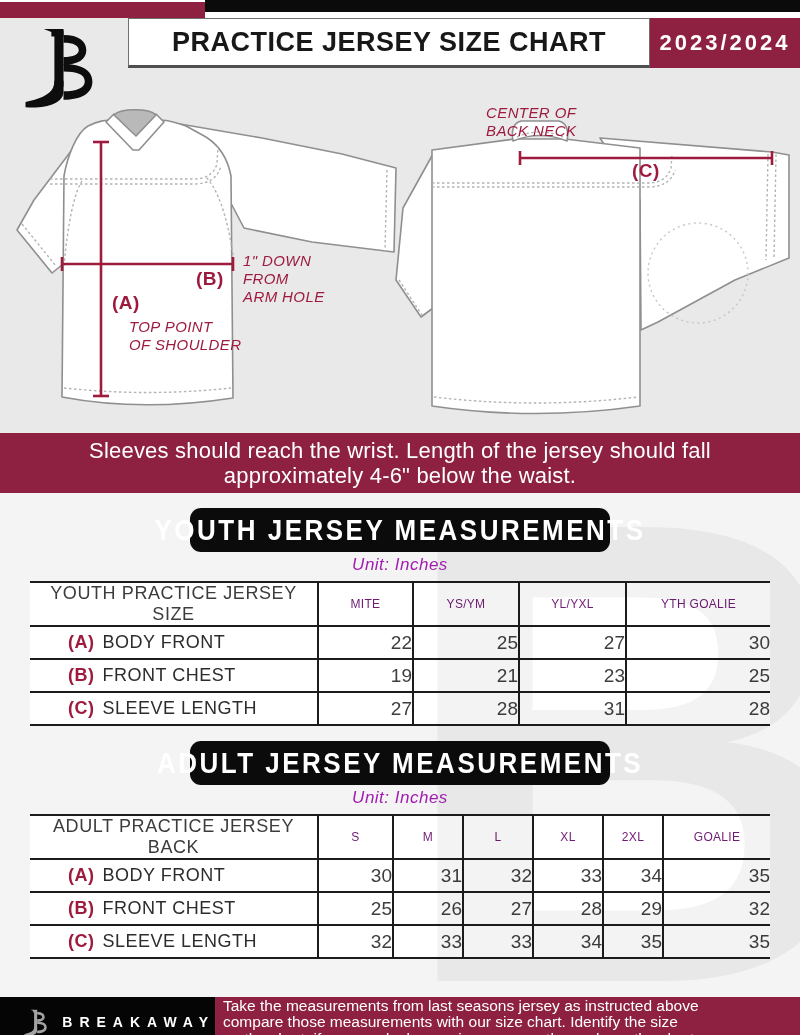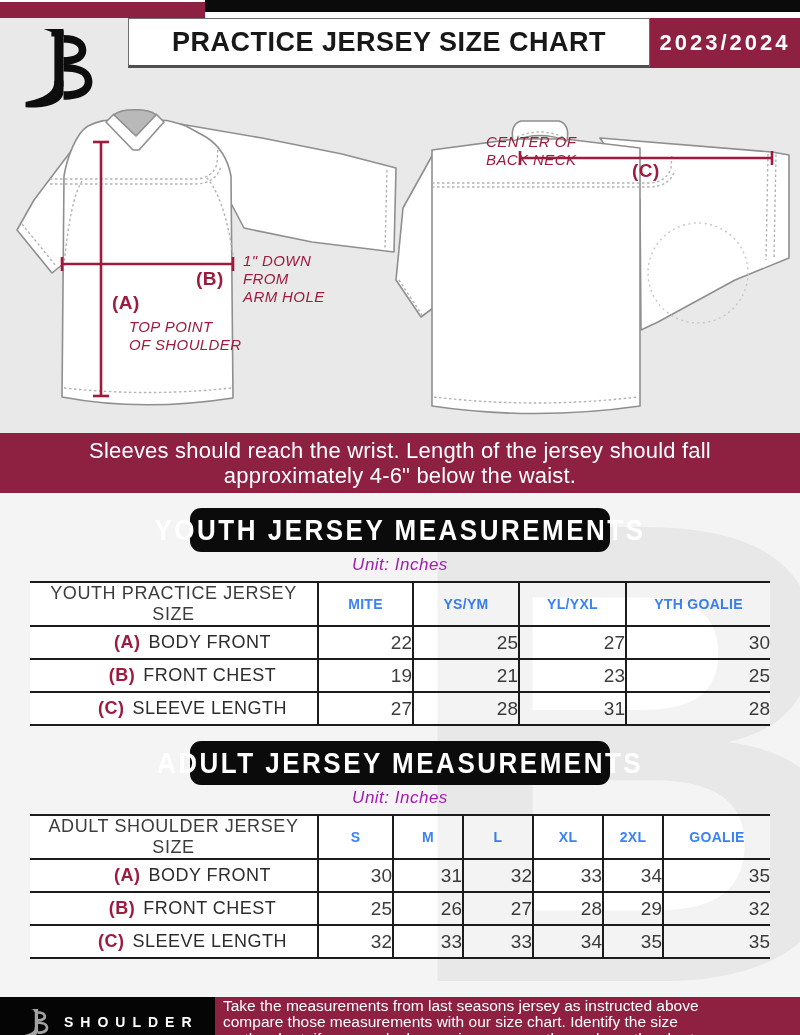--- a/index.html
+++ b/index.html
@@ -79,25 +79,25 @@
   table.size-table{
     position:relative;z-index:1;width:740px;margin:0 auto;border-collapse:collapse;
     table-layout:fixed;border-top:2px solid #1c1c1c;
   }
   table.size-table tr{border-bottom:2px solid #1c1c1c;}
   table.size-table th,table.size-table td{
     background:#fff;padding:0;border-right:2px solid #1c1c1c;
   }
   table.size-table th:last-child,table.size-table td:last-child{border-right:none;}
   table.size-table th{
-    height:34px;font-size:14px;font-weight:700;color:#3b82f6;text-align:center;letter-spacing:.3px;
+    height:34px;font-size:12px;font-weight:400;color:#701a75;text-align:center;letter-spacing:.3px;
   }
   table.size-table th.label-col{font-weight:500;font-size:18px;color:#3c3c3c;letter-spacing:.6px;}
   table.size-table td{height:33px;text-align:right;font-size:19px;color:#3e3e3e;}
-  table.size-table td.label-col{text-align:center;padding-left:38px;font-size:18px;color:#2c2c2c;letter-spacing:.5px;}
+  table.size-table td.label-col{text-align:left;padding-left:38px;font-size:18px;color:#2c2c2c;letter-spacing:.5px;}
   table.size-table td.label-col .tag{color:var(--accent);font-weight:700;margin-right:8px;}
   #youth-table th:nth-child(1){width:288px;}
   #youth-table th:nth-child(2){width:95px;}
   #youth-table th:nth-child(3){width:106px;margin-left:28px;}
   #youth-table th:nth-child(4){width:107px;}
   #adult-table th:nth-child(1){width:288px;}
   #adult-table th:nth-child(2){width:75px;}
   #adult-table th:nth-child(3){width:70px;}
   #adult-table th:nth-child(4){width:70px;}
   #adult-table th:nth-child(5){width:70px;}
@@ -185,21 +185,21 @@
       <path d="M93,316 L109,316"></path>
       <path d="M62,184 L233,184"></path>
       <path d="M62,177 L62,191"></path>
       <path d="M233,177 L233,191"></path>
       <path d="M520,78 L772,78"></path>
       <path d="M520,71 L520,85"></path>
       <path d="M772,71 L772,85"></path>
     </g>
   </svg>
 
-  <div class="diag-label" style="left:486px;top:24px;margin-top:29px;">CENTER OF
+  <div class="diag-label" style="left:486px;top:24px;">CENTER OF
 BACK NECK</div>
   <div class="diag-tag" style="left:632px;top:80px;">(C)</div>
   <div class="diag-tag" style="left:196px;top:188px;">(B)</div>
   <div class="diag-label" style="left:243px;top:172px;">1" DOWN
 FROM
 ARM HOLE</div>
   <div class="diag-tag" style="left:112px;top:212px;">(A)</div>
   <div class="diag-label" style="left:129px;top:238px;">TOP POINT
 OF SHOULDER</div>
 </div>
@@ -249,21 +249,21 @@
       </tbody>
   </table>
 
   <div class="section-banner">
     <span>ADULT JERSEY MEASUREMENTS</span>
   </div>
   <div class="unit-line">Unit: Inches</div>
   <table class="size-table" id="adult-table">
     <thead>
         <tr>
-          <th class="label-col">ADULT SHOULDER JERSEY SIZE</th>
+          <th class="label-col">ADULT PRACTICE JERSEY BACK</th>
           <th>S</th>
           <th>M</th>
           <th>L</th>
           <th>XL</th>
           <th>2XL</th>
           <th>GOALIE</th>
         </tr>
       </thead>
     <tbody>
         <tr>
@@ -301,20 +301,20 @@
   <div class="footer-brand">
     <svg width="27" height="31" viewBox="0 0 100 112" aria-hidden="true">
       <g fill="#a3a3a3">
         <path d="M26,6 L52,6 L52,16 L36,16 L36,10 Z"></path>
         <rect x="40" y="8" width="12" height="74"></rect>
         <path d="M40,74 C40,88 30,94 14,99 L2,102 L2,109 C28,111 52,105 52,88 L52,74 Z"></path>
         <path d="M52,14 C72,14 82,22 82,34 C82,46 71,53 52,53 L52,43 C65,43 72,39.5 72,34 C72,27.5 65,24 52,24 Z"></path>
         <path d="M52,52 C77,52 90,61 90,75 C90,91 75,99 52,99 L52,88 C69,88 80,83.5 80,75 C80,65.5 69,62 52,62 Z"></path>
       </g>
     </svg>
-    <span class="brand-text">SHOULDER</span>
+    <span class="brand-text">BREAKAWAY</span>
   </div>
   <div class="footer-note">
     <span>Take the measurements from last seasons jersey as instructed above
 compare those measurements  with our size chart. Identify the size
 on the chart, if you need a larger size move up the scale on the chart</span>
   </div>
 </div>
 
 </body></html>

